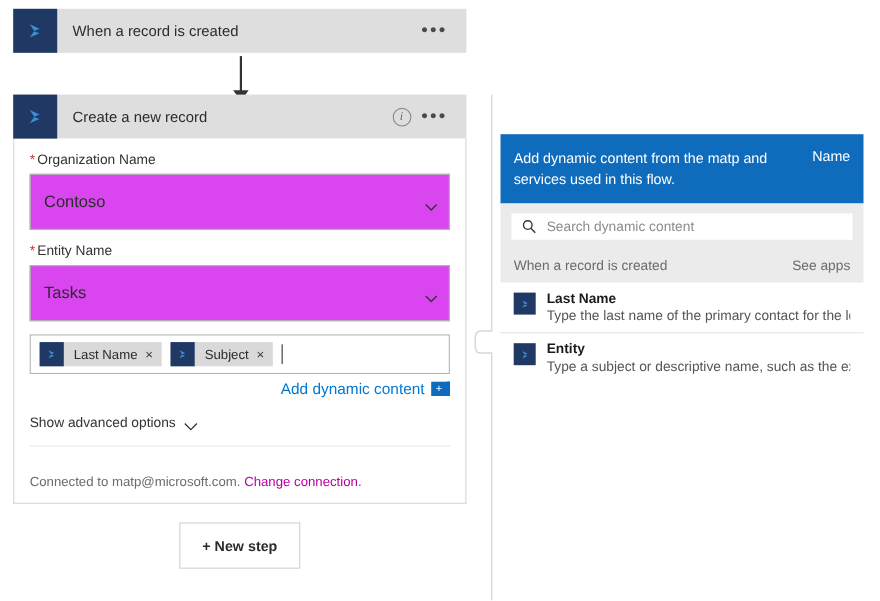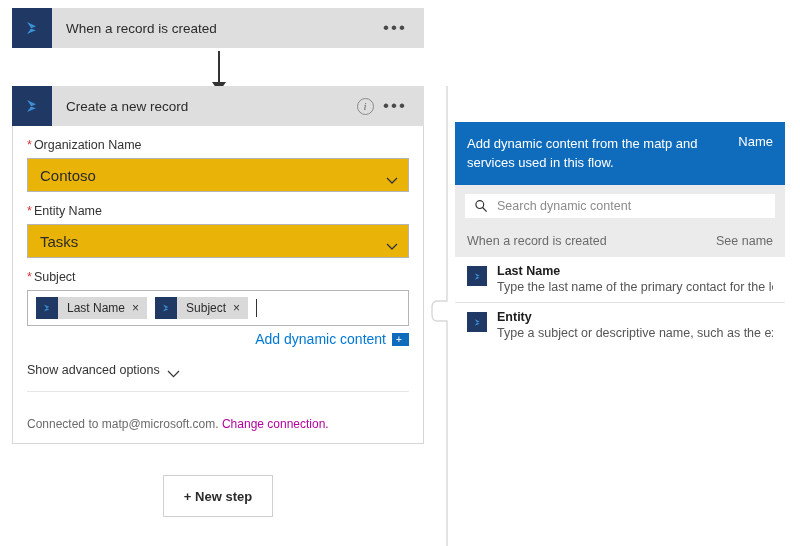--- a/index.html
+++ b/index.html
@@ -128,27 +128,27 @@
   .field-label {
     font-size: 12.5px;
     color: #333333;
     margin-bottom: 6px;
   }
   .req {
     color: #d13438;
     margin-right: 2px;
   }
   .combo {
-    height: 34px;
+    height: 51px;
     border: 1px solid #b5b5b5;
     display: flex;
     align-items: center;
     padding: 0 10px 0 12px;
     box-sizing: border-box;
-    background: #eab308;
+    background: #d946ef;
     gap: 16px;
   }
   .combo-value {
     flex: 1 1 auto;
     font-size: 15px;
     color: #2b2b2b;
   }
   .chev {
     flex: 0 0 auto;
     width: 12px; height: 7px;
@@ -421,23 +421,20 @@
           <span class="combo-value">Tasks</span>
           <span class="chev">
             <svg width="12" height="7" viewBox="0 0 12 7">
                 <path d="M1 1 L6 6 L11 1" fill="none" stroke="#333" stroke-width="1.3"></path>
               </svg>
           </span>
         </div>
       </div>
 
       <div class="field">
-        <div class="field-label">
-          <span class="req">*</span><span>Subject</span>
-        </div>
         <div class="token-field">
           <span class="token">
             <span class="flow-icon">
               <svg width="12" height="12" viewBox="0 0 20 20">
                 <path d="M5 4 L14 8.2 L8.6 10.4 L14 12.2 L5 16 L9.2 10.2 Z" fill="#3b8fd4"></path>
               </svg>
             </span>
             <span class="token-label">Last Name</span>
             <span class="token-x">×</span>
           </span>
@@ -497,21 +494,21 @@
           <circle cx="5.8" cy="5.6" r="3.9" fill="none" stroke="#333" stroke-width="1.2"></circle>
           <line x1="8.6" y1="8.5" x2="12.6" y2="12.6" stroke="#333" stroke-width="1.2"></line>
         </svg>
       </span>
       <span class="search-ph">Search dynamic content</span>
     </div>
   </div>
 
   <div id="dyn-group">
     <span>When a record is created</span>
-    <span>See name</span>
+    <span>See apps</span>
   </div>
 
   <div id="dyn-list">
 
     <div class="dyn-item">
       <span class="flow-icon">
         <svg width="11" height="11" viewBox="0 0 20 20">
           <path d="M5 4 L14 8.2 L8.6 10.4 L14 12.2 L5 16 L9.2 10.2 Z" fill="#3b8fd4"></path>
         </svg>
       </span>

